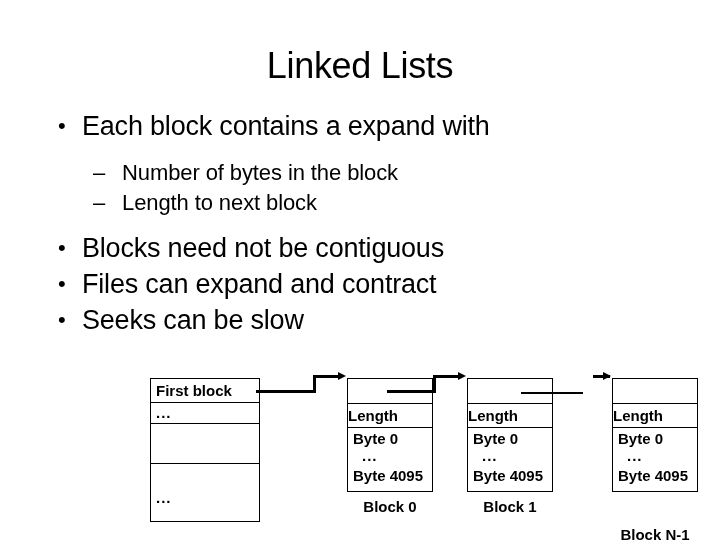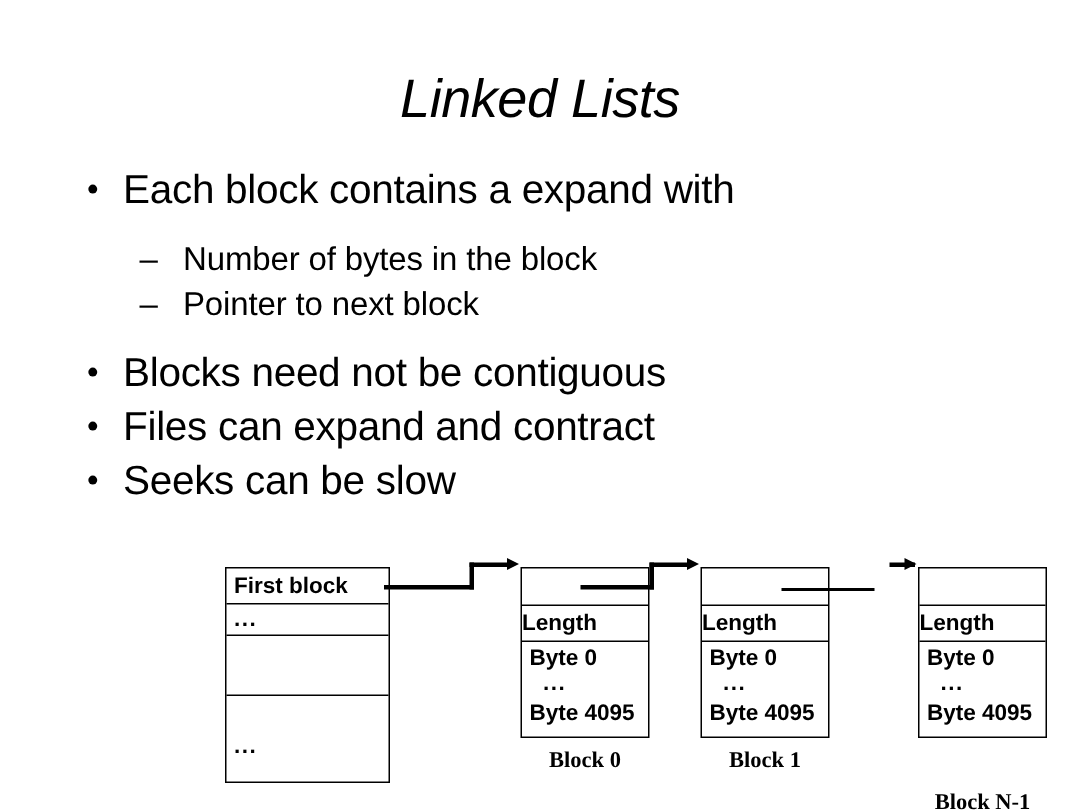--- a/index.html
+++ b/index.html
@@ -25,21 +25,20 @@
     position: absolute;
     left: 0;
     top: 44px;
     width: 720px;
     text-align: center;
     font-size: 36px;
     line-height: 44px;
     font-weight: 400;
     letter-spacing: -0.3px;
     white-space: nowrap;
-    font-style: italic;
   }
 
   
   #body-list {
     position: absolute;
     left: 56px;
     top: 108px;
     width: 600px;
   }
   .bullet-l1 {
@@ -134,21 +133,20 @@
     font-weight: 700;
     letter-spacing: 1px;
   }
   .blk-label {
     position: absolute;
     font-size: 15px;
     line-height: 20px;
     font-weight: 700;
     white-space: nowrap;
     text-align: center;
-    font-family: Liberation Serif, serif;
   }
   
   .hline {
     position: absolute;
     background: #000;
   }
   .vline {
     position: absolute;
     background: #000;
   }
@@ -175,21 +173,21 @@
       <span>Each block contains a expand with</span>
     </div>
 
     <div class="bullet-l2 gap-above">
       <span class="marker">–</span>
       <span>Number of bytes in the block</span>
     </div>
 
     <div class="bullet-l2">
       <span class="marker">–</span>
-      <span>Pointer to next block</span>
+      <span>Length to next block</span>
     </div>
 
     <div class="bullet-l1 gap-group">
       <span class="marker">•</span>
       <span>Blocks need not be contiguous</span>
     </div>
 
     <div class="bullet-l1">
       <span class="marker">•</span>
       <span>Files can expand and contract</span>

